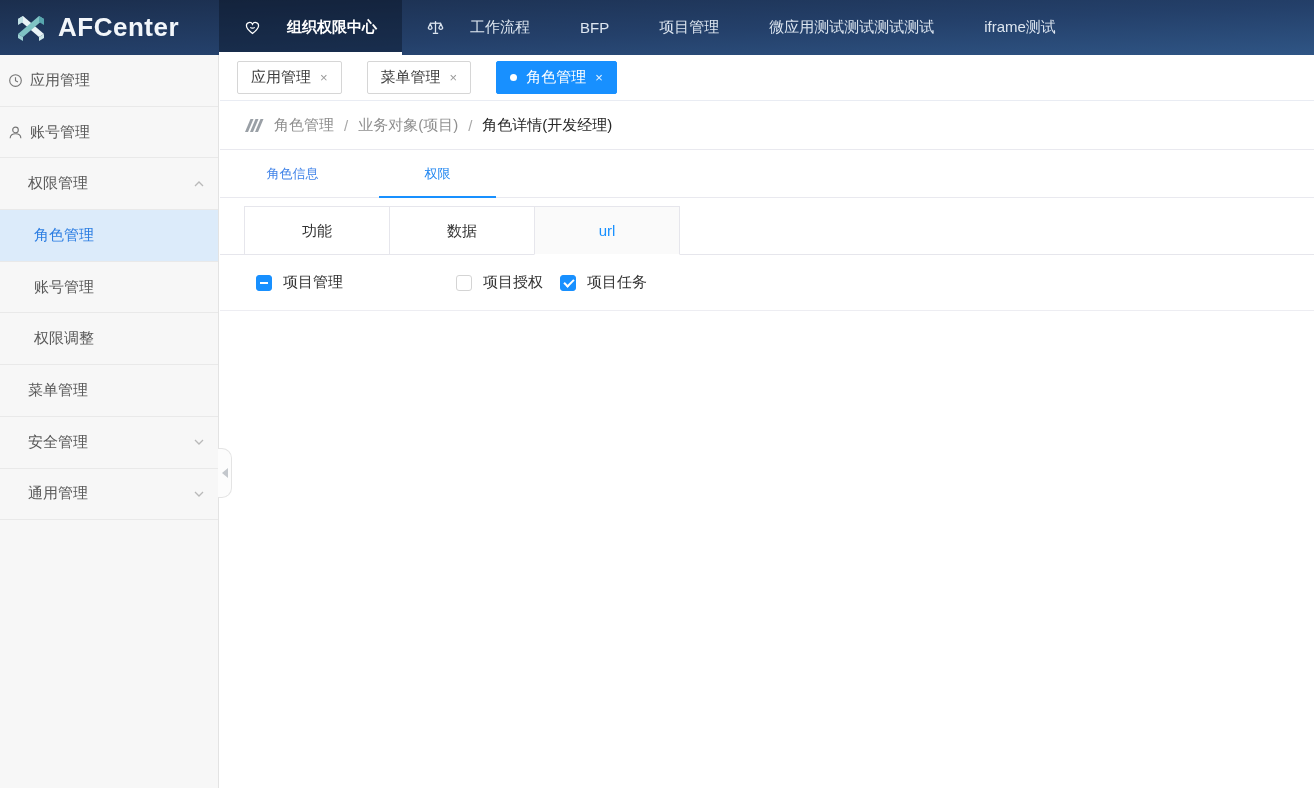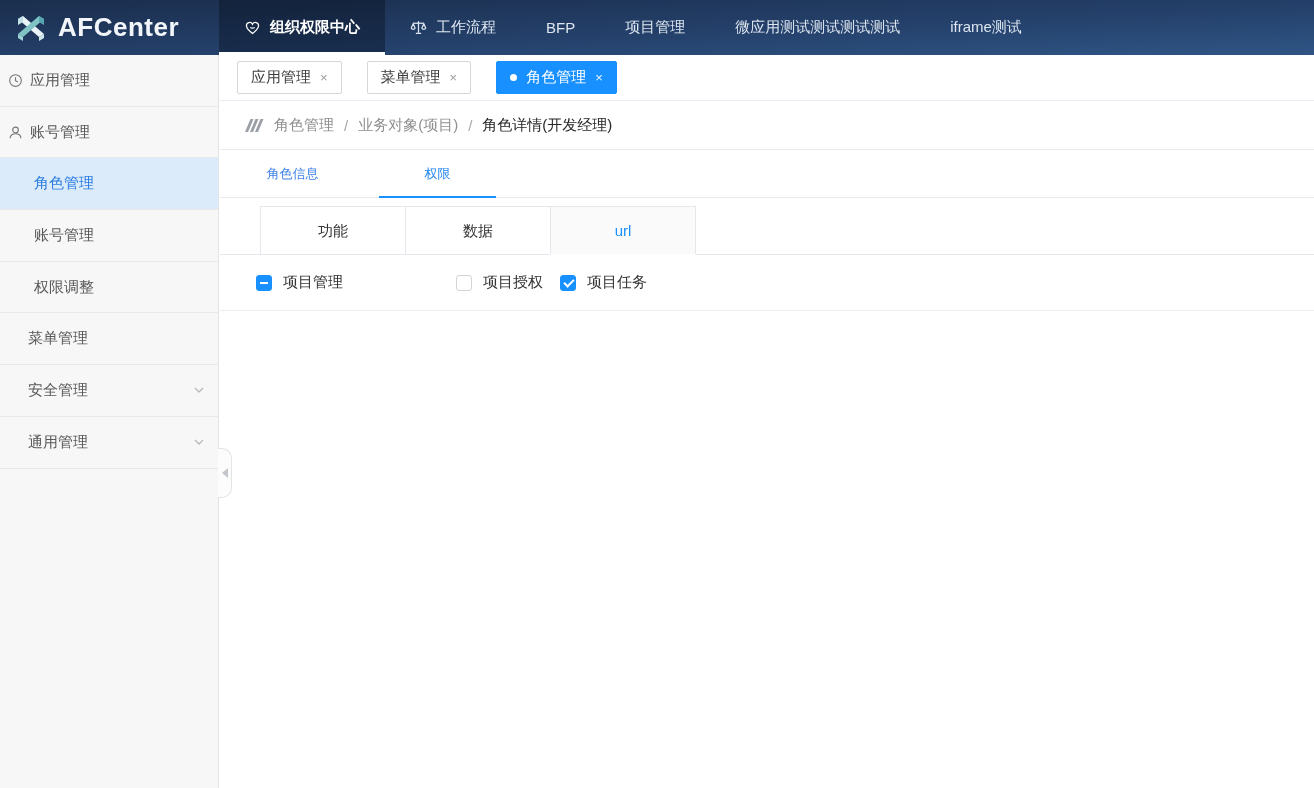--- a/index.html
+++ b/index.html
@@ -7,21 +7,21 @@
     font-family:"Liberation Sans","DejaVu Sans",sans-serif; }
   #screen { position:relative; width:1314px; height:788px; }
 
   
   .topbar { position:absolute; top:0; left:0; width:1314px; height:55px;
     background:linear-gradient(to bottom right,#1b2e4d 0%,#24406a 55%,#2f5585 100%);
     display:flex; align-items:stretch; }
   .logo { width:219px; display:flex; align-items:center; padding-left:13px; cursor:pointer; }
   .logo-title { color:#f2f6fa; font-size:26px; font-weight:700; margin-left:9px; letter-spacing:.5px; }
   .topnav { display:flex; align-items:stretch; }
-  .nav-item { position:relative; display:flex; align-items:center; gap:9px;
+  .nav-item { position:relative; display:flex; align-items:center; gap:26px;
     padding:0 25px; color:#dde6f0; font-size:15px; cursor:pointer; white-space:nowrap; }
   .nav-item .nicon { display:flex; }
   .nav-item.active { background:rgba(5,13,26,.38); color:#fff; font-weight:600; }
   .nav-item.active::after { content:""; position:absolute; left:0; right:0; bottom:0;
     height:3px; background:#fff; }
 
   
   .sidebar { position:absolute; top:55px; left:0; width:219px; height:733px;
     background:#f7f7f7; border-right:1px solid #e3e3e3; }
   .side-item { position:relative; height:51.7px; display:flex; align-items:center;
@@ -66,21 +66,21 @@
   .dtab.active { color:#2186f0; }
   .dtab.active::after { content:""; position:absolute; left:14px; right:14px; bottom:-1px;
     height:2px; background:#1890ff; }
 
   .ctabs { position:relative; margin-top:8px; height:49px; display:flex; align-items:stretch; }
   .ctabs::after { content:""; position:absolute; left:0; right:0; bottom:0; height:1px;
     background:#e6e6ec; }
   .ctab { position:relative; z-index:1; width:146px; text-align:center; line-height:47px;
     font-size:15px; color:#333; background:#fff; border:1px solid #e6e6ec;
     margin-left:-1px; cursor:pointer; }
-  .ctab.first { margin-left:40px; }
+  .ctab.first { margin-left:24px; }
   .ctab.active { background:#fafafa; color:#1890ff; border-bottom-color:#fff; }
 
   .cb-row { height:56px; display:flex; align-items:center; padding-left:36px;
     border-bottom:1px solid #ededf2; }
   .cb-item { display:flex; align-items:center; cursor:pointer; }
   .cb-item.w1 { width:200px; }
   .cb-item.w2 { width:104px; }
   .cbox { width:16px; height:16px; border-radius:3px; border:1px solid #d4d4d4;
     background:#fff; margin-right:11px; position:relative; flex:none; }
   .cbox.indeterminate, .cbox.checked { background:#1890ff; border-color:#1890ff; }
@@ -159,20 +159,28 @@
     </div>
     <div class="side-item lv0">
       <span class="sicon">
         <svg width="15" height="15" viewBox="0 0 16 16" fill="none" stroke="#767676" stroke-width="1.2">
           <circle cx="8" cy="5.2" r="3"></circle>
           <path d="M2.3 14 C2.3 10.6 5 9.3 8 9.3 C11 9.3 13.7 10.6 13.7 14"></path>
         </svg>
       </span>
       <span>账号管理</span>
     </div>
+    <div class="side-item lv1">
+      <span>权限管理</span>
+      <span class="chev">
+        <svg width="12" height="12" viewBox="0 0 12 12" fill="none" stroke="#b9b9b9" stroke-width="1.3">
+            <polyline points="2,8 6,4 10,8"></polyline>
+          </svg>
+      </span>
+    </div>
     <div class="side-item lv2 active">
       <span>角色管理</span>
     </div>
     <div class="side-item lv2">
       <span>账号管理</span>
     </div>
     <div class="side-item lv2">
       <span>权限调整</span>
     </div>
     <div class="side-item lv1">

